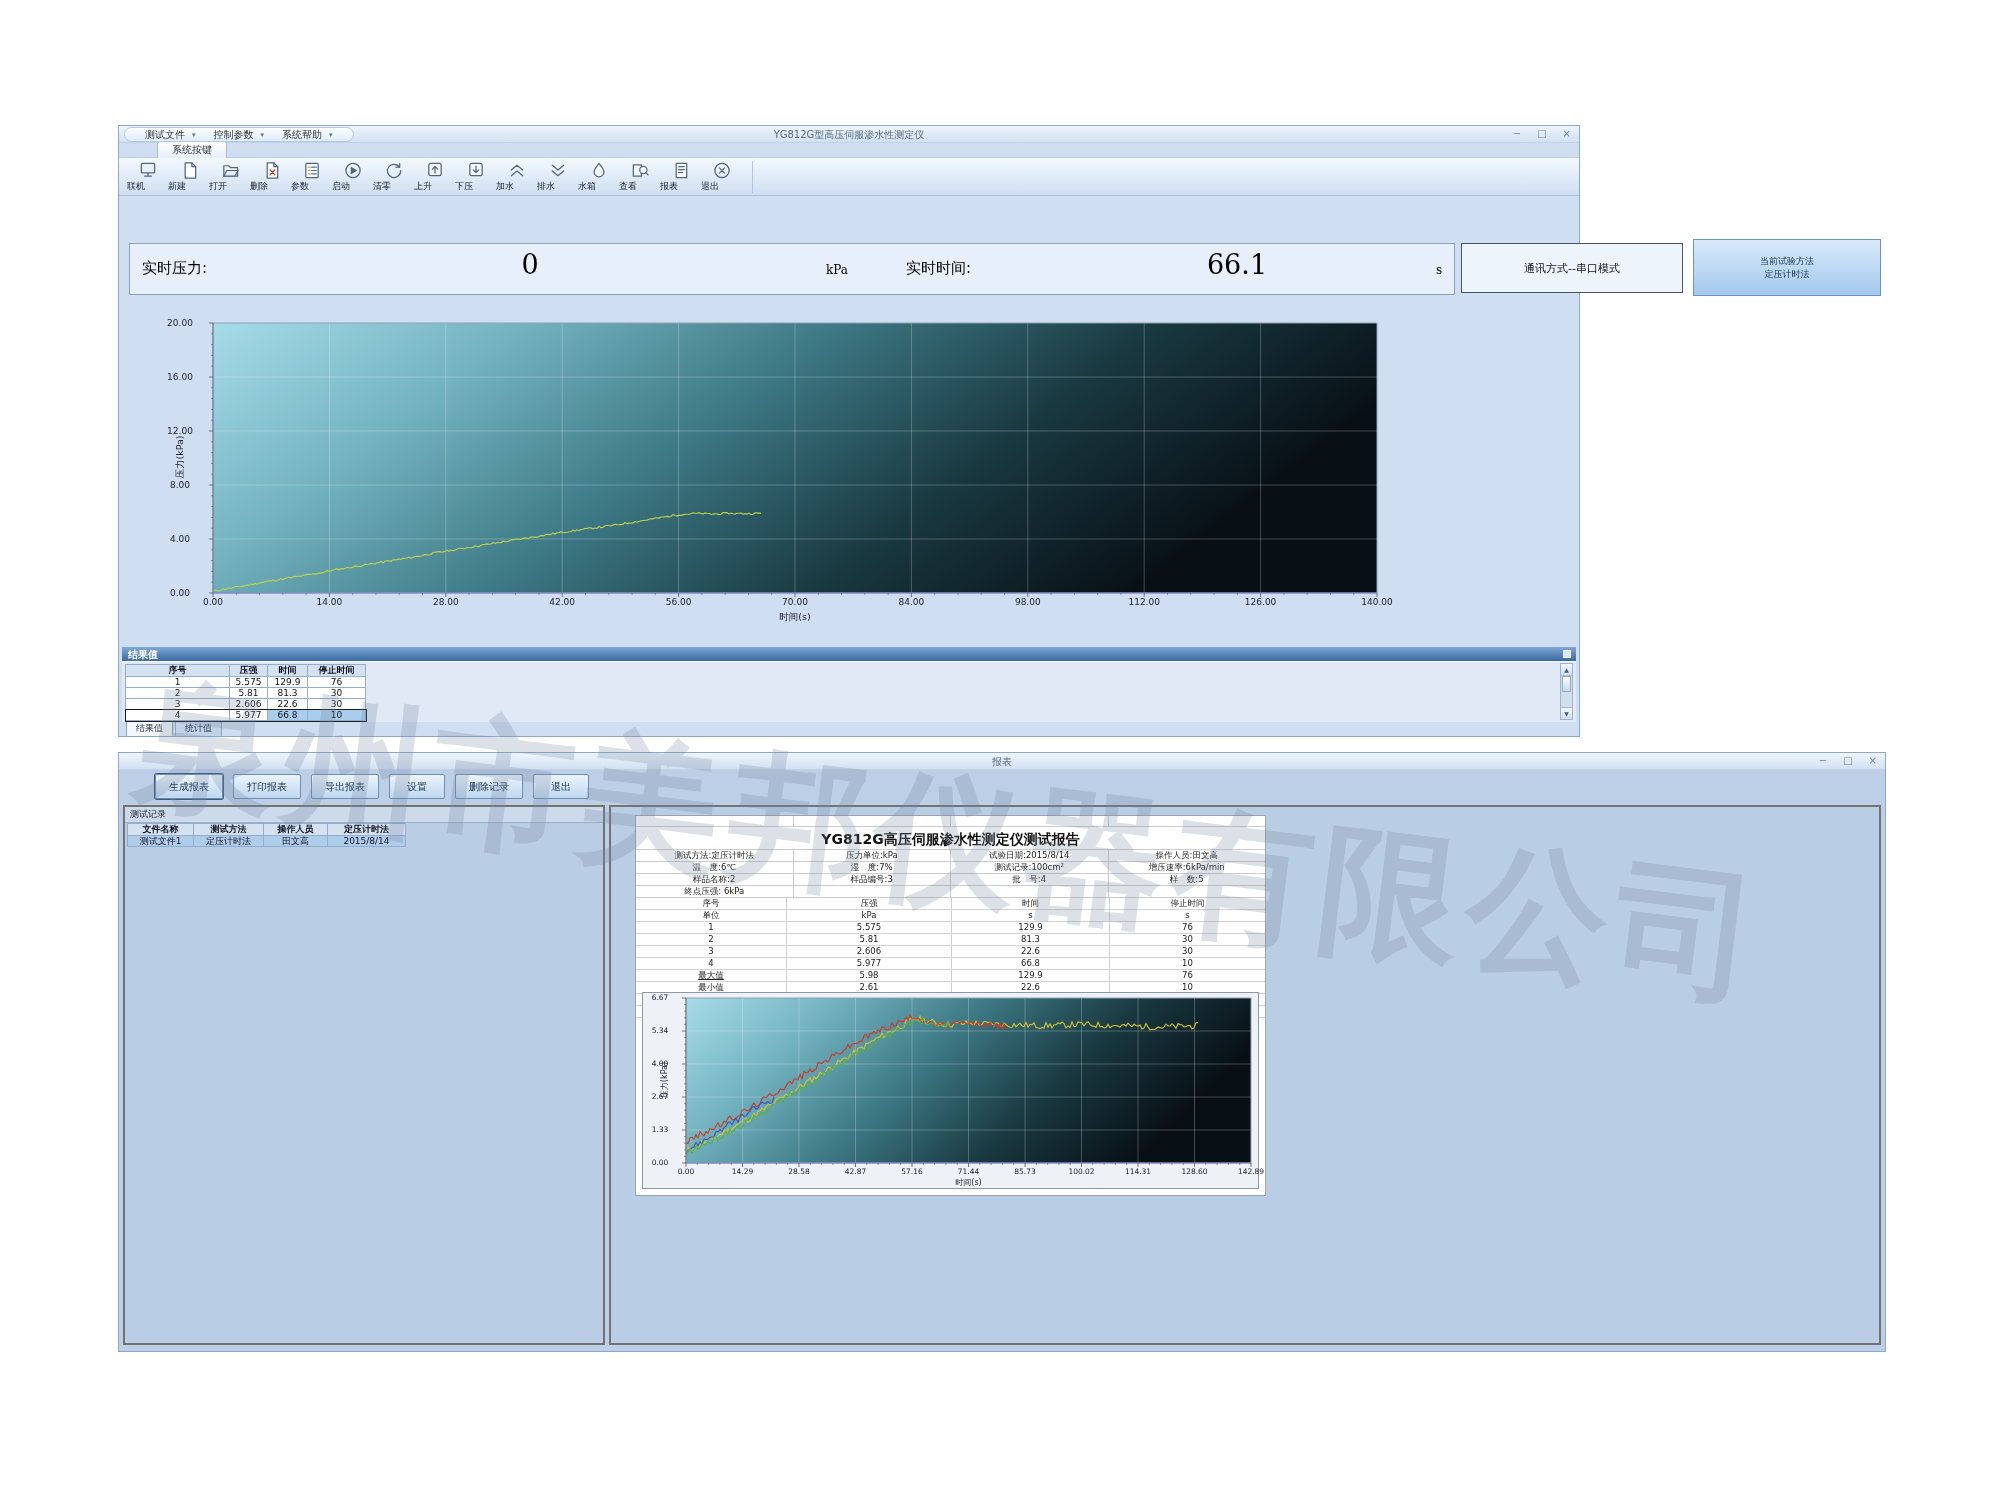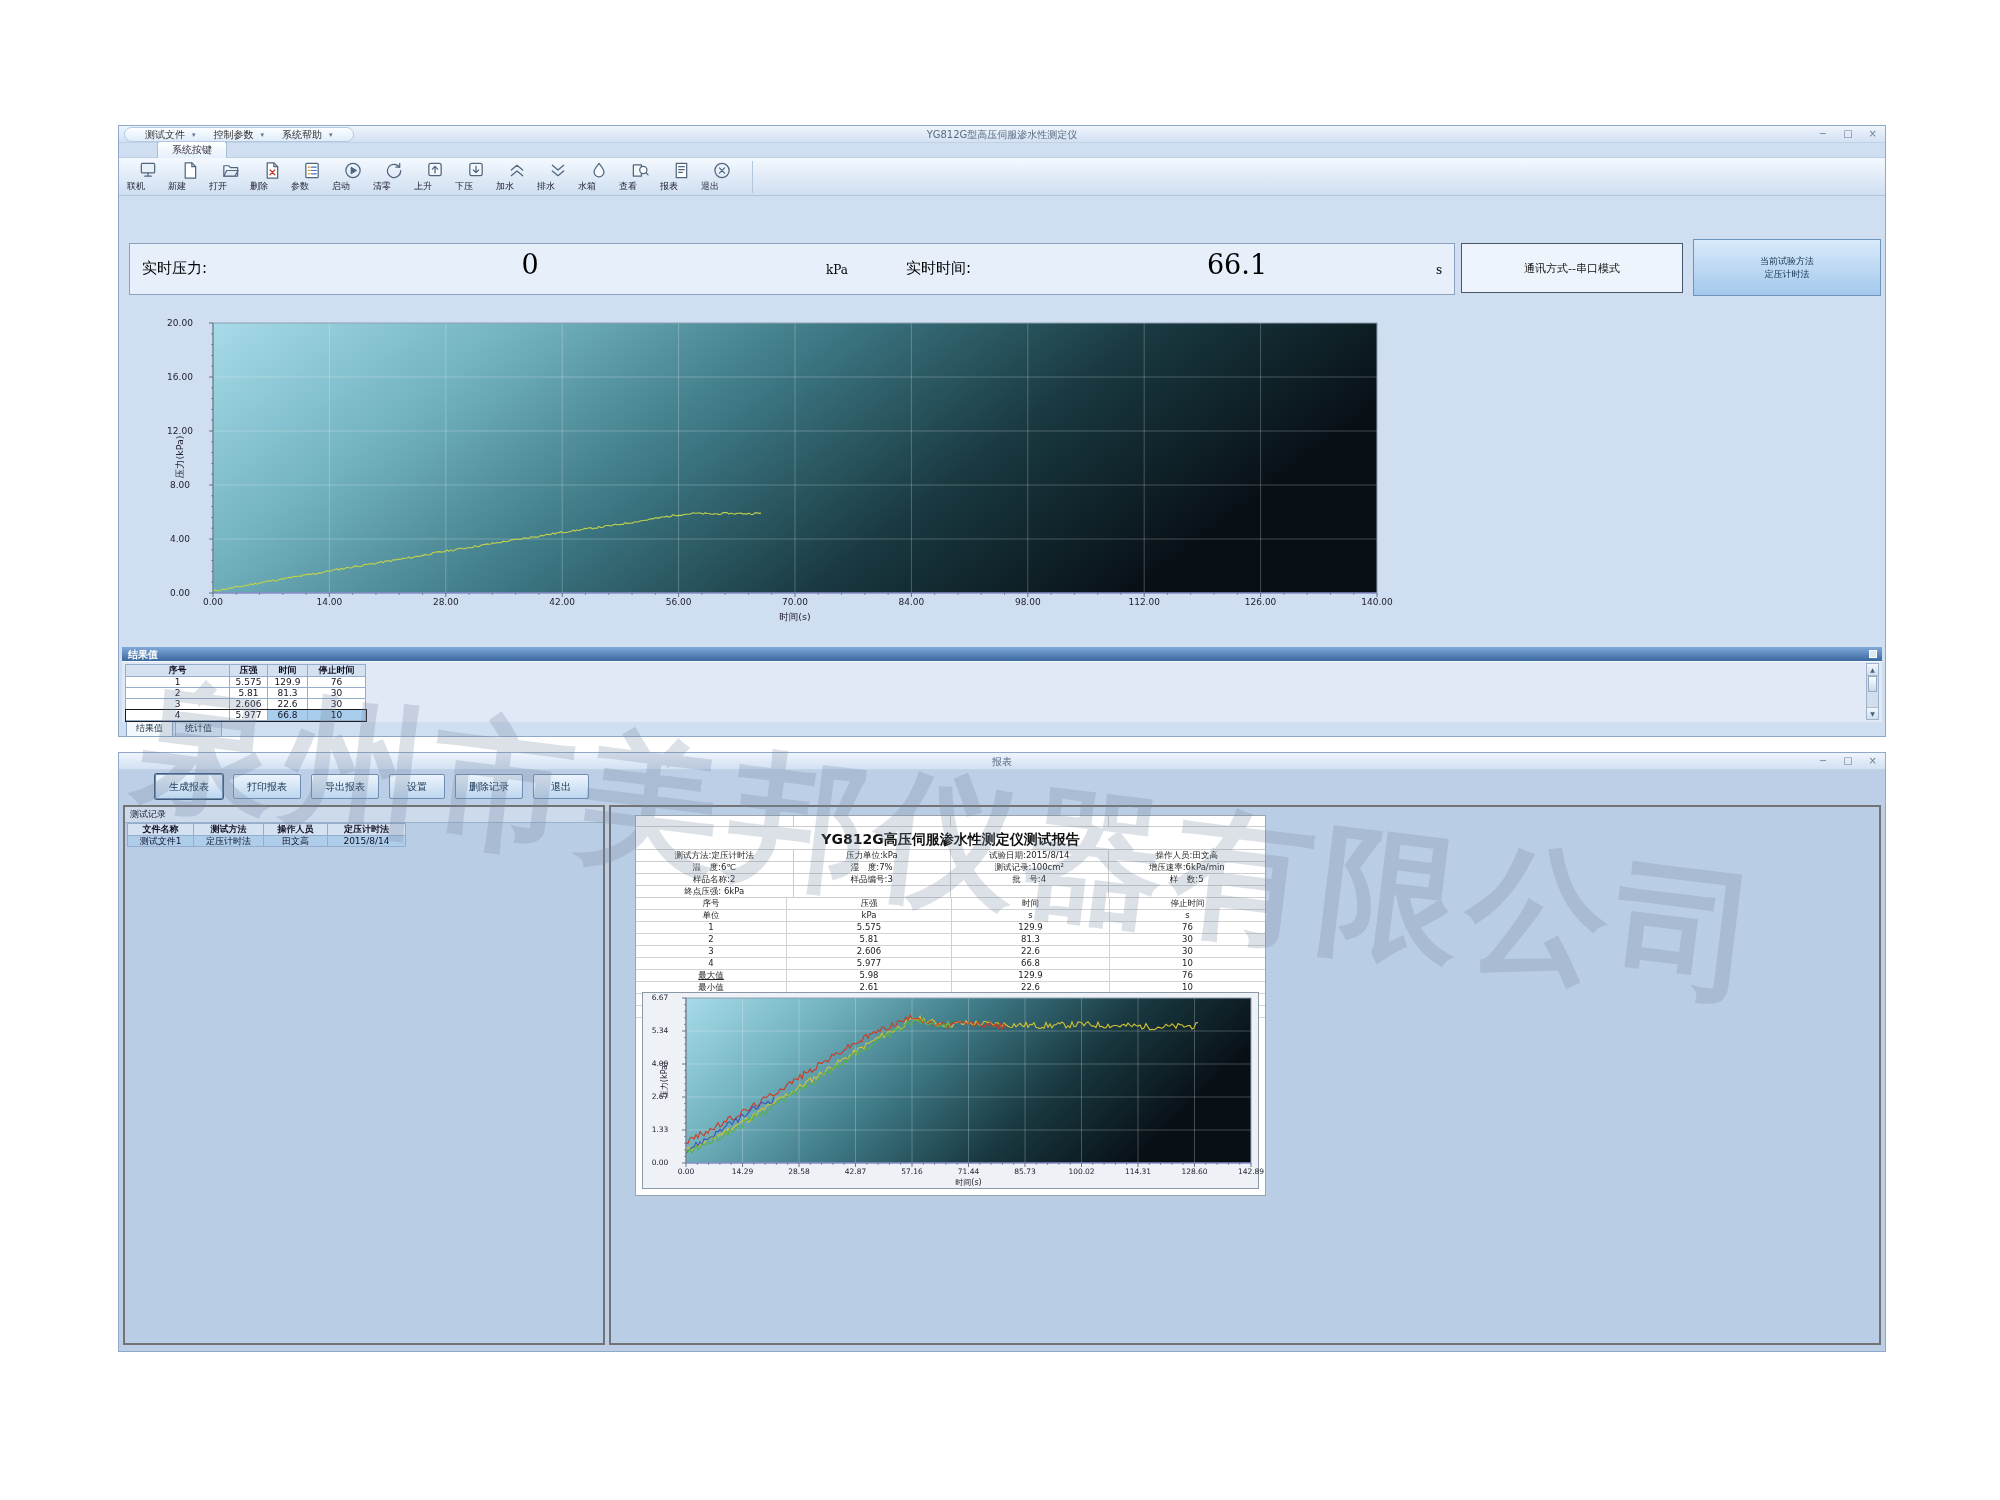--- a/index.html
+++ b/index.html
@@ -1,18 +1,18 @@
 <!DOCTYPE html>
 <html><head>
 <meta charset="utf-8">
 <style>
 html,body{margin:0;padding:0;width:2000px;height:1500px;background:#fff;
   font-family:"DejaVu Sans","Liberation Sans",sans-serif;color:#223;position:relative;overflow:hidden}
 .win{position:absolute;border:1px solid #8fa8c8;box-sizing:border-box}
-#win1{left:118px;top:125px;width:1768px;height:612px;background:#cfdef0}
+#win1{left:118px;top:125px;width:1462px;height:612px;background:#cfdef0}
 #win2{left:118px;top:752px;width:1768px;height:600px;background:#bccfe6}
 .titlebar{position:absolute;left:0;top:0;right:0;height:16px;background:linear-gradient(#eef4fc,#d2e1f3);border-bottom:1px solid #c0d2e6}
 .wtitle{position:absolute;left:0;right:0;top:2px;text-align:center;font-size:10px;color:#5a6a80}
 .wctrls{position:absolute;right:8px;top:1px;display:flex;gap:16px;color:#70809a;font-size:10px;z-index:5}
 .wctrls span{cursor:default;line-height:13px}
 .menubar{position:absolute;left:5px;top:1px;display:flex;gap:2px;background:linear-gradient(#fcfeff,#dfecfa);
   border:1px solid #b3c9e2;border-radius:8px;padding:0 12px;height:13px;align-items:center;z-index:6}
 .menuitem{display:flex;gap:7px;align-items:center;font-size:10px;color:#333;padding:0 8px}
 .caret{font-size:7px;color:#5a7290}
 .tab1{position:absolute;left:38px;top:15px;height:16px;line-height:15px;padding:0 14px;

